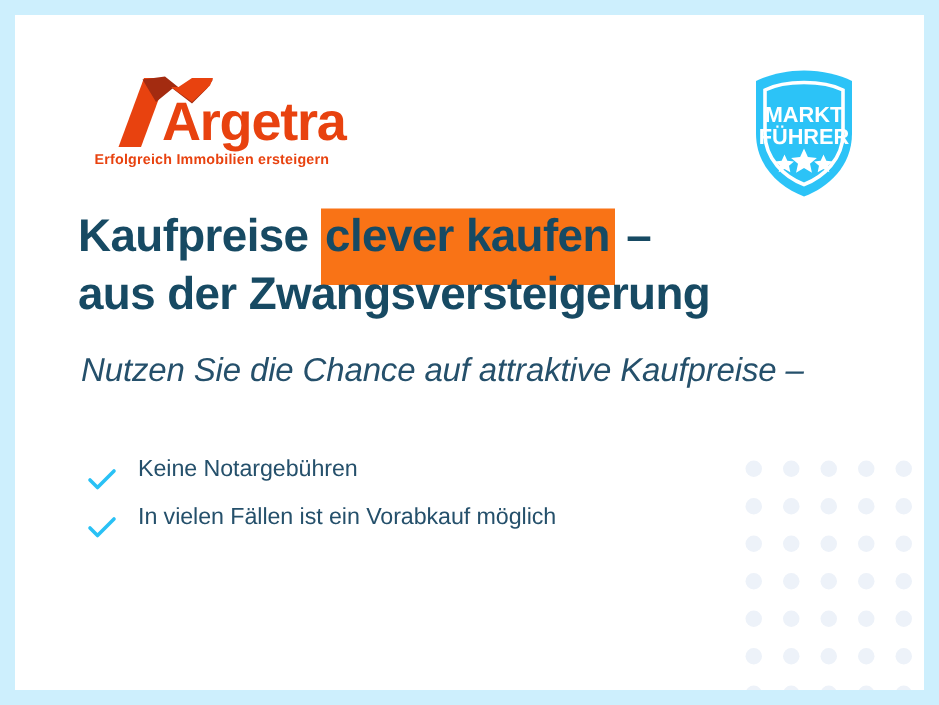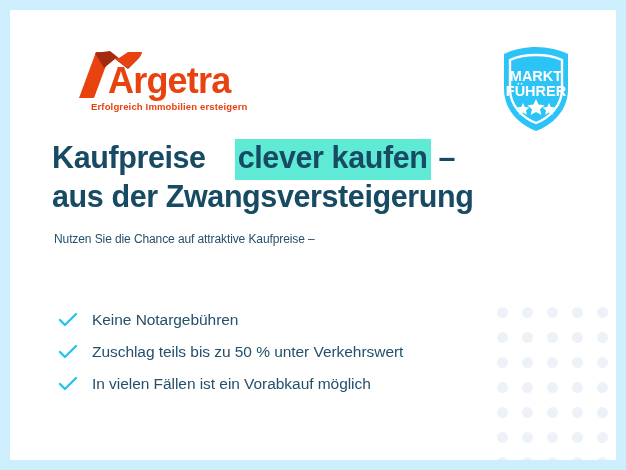--- a/index.html
+++ b/index.html
@@ -65,21 +65,20 @@
   #logo svg { display: block; }
   #logo-tagline {
     position: absolute;
     left: 5px;
     top: 55px;
     font-size: 9.5px;
     font-weight: bold;
     color: #E8420F;
     letter-spacing: 0.15px;
     white-space: nowrap;
-    margin-left: 28px;
   }
 
   
   #badge {
     position: absolute;
     left: 480px;
     top: 33px;
     width: 92px;
     height: 92px;
   }
@@ -91,47 +90,46 @@
     left: 42px;
     top: 128px;
     width: 500px;
     font-size: 30.5px;
     font-weight: bold;
     line-height: 1.28;
     color: #174A63;
     letter-spacing: -0.4px;
   }
   .hl-mark {
-    background: #5eead4;
-    padding: 1px 3px 6px 3px;
-    margin-left: 21px;
+    background: #f97316;
+    padding: 1px 3px 16px 3px;
   }
 
   
   #subheadline {
     position: absolute;
     left: 44px;
     top: 220px;
     width: 520px;
-    font-size: 12px;
+    font-size: 22px;
     line-height: 1.52;
     color: #25506B;
     letter-spacing: -0.1px;
+    font-style: italic;
   }
 
   
   #checklist {
     position: absolute;
     left: 46px;
     top: 294px;
     width: 470px;
   }
   .check-row {
     display: flex;
-    align-items: center;
     height: 32px;
   }
   .check-icon {
     flex: 0 0 34px;
     display: flex;
     align-items: center;
     justify-content: flex-start;
     padding-left: 2px;
   }
   .check-label {
@@ -229,26 +227,18 @@
           </svg>
         </span>
         <span class="check-label">Keine Notargebühren</span>
       </div>
       <div class="check-row">
         <span class="check-icon">
           <svg width="20" height="16" viewBox="0 0 20 16" xmlns="http://www.w3.org/2000/svg">
             <path d="M2 8 L7 13 L18 2" fill="none" stroke="#29C1F5" stroke-width="2.4" stroke-linecap="round" stroke-linejoin="round"></path>
           </svg>
         </span>
-        <span class="check-label">Zuschlag teils bis zu 50 % unter Verkehrswert</span>
-      </div>
-      <div class="check-row">
-        <span class="check-icon">
-          <svg width="20" height="16" viewBox="0 0 20 16" xmlns="http://www.w3.org/2000/svg">
-            <path d="M2 8 L7 13 L18 2" fill="none" stroke="#29C1F5" stroke-width="2.4" stroke-linecap="round" stroke-linejoin="round"></path>
-          </svg>
-        </span>
         <span class="check-label">In vielen Fällen ist ein Vorabkauf möglich</span>
       </div>
     </div>
 
   </div>
 </div>
 
 </body></html>

